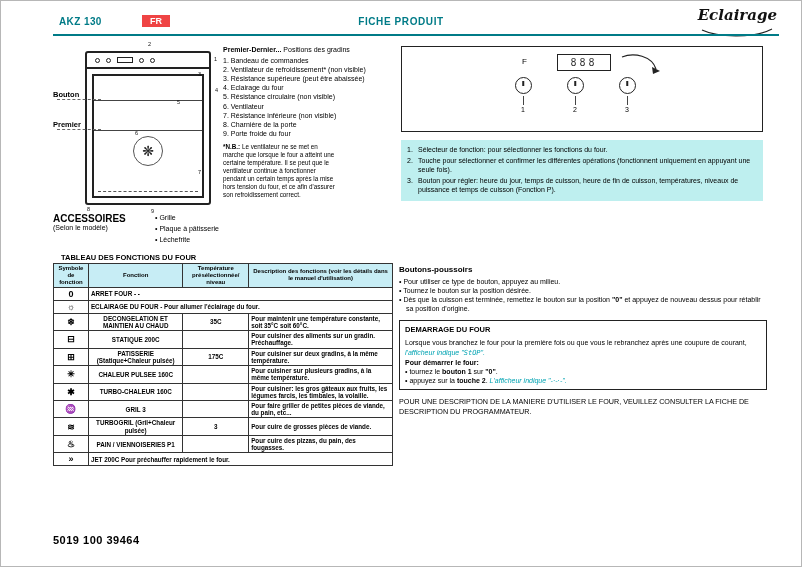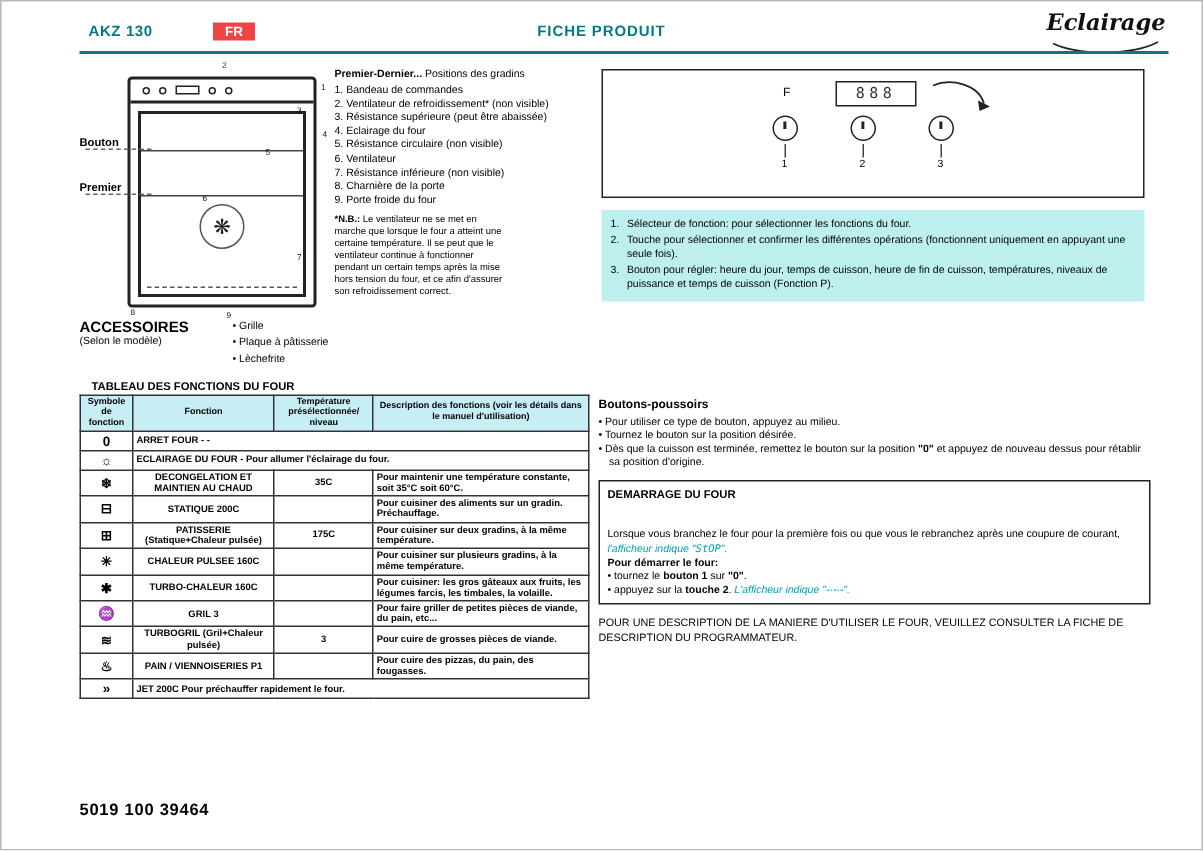--- a/index.html
+++ b/index.html
@@ -77,21 +77,21 @@
   td.fn  { width:92px; text-align:center; font-size:6.3px; font-weight:bold; line-height:1.15; }
   td.tp  { width:64px; text-align:center; font-size:6.3px; font-weight:bold; }
   td.ds  { width:140px; text-align:left; font-size:6.3px; font-weight:bold; line-height:1.15; }
   td.spn { text-align:left; font-size:6.3px; font-weight:bold; padding-left:4px; }
 
   
   .rightcol { position:absolute; left:398px; top:264px; width:368px; }
   .rc-title { font-size:8px; font-weight:bold; margin-bottom:3px; }
   .rc-b { font-size:7px; line-height:1.3; padding-left:7px; text-indent:-7px; }
   .startup { margin-top:7px; border:1.3px solid #222; padding:4px 5px; font-size:7px; line-height:1.32; }
-  .st-title { font-size:7.5px; font-weight:bold; margin-bottom:17px; }
+  .st-title { font-size:7.5px; font-weight:bold; margin-bottom:3px; }
   .cy { color:#00a3b2; font-style:italic; }
   .seg { color:#00a3b2; font-family:"DejaVu Sans Mono", monospace; font-style:italic; }
   .bold { font-weight:bold; }
   .st-step { padding-left:7px; text-indent:-7px; }
   .final-note { margin-top:7px; font-size:7.2px; font-weight:normal; line-height:1.35; }
 
   
   .footer-code { position:absolute; left:52px; top:533px; font-size:11px; font-weight:bold; letter-spacing:.5px; }
 </style>
 </head>

